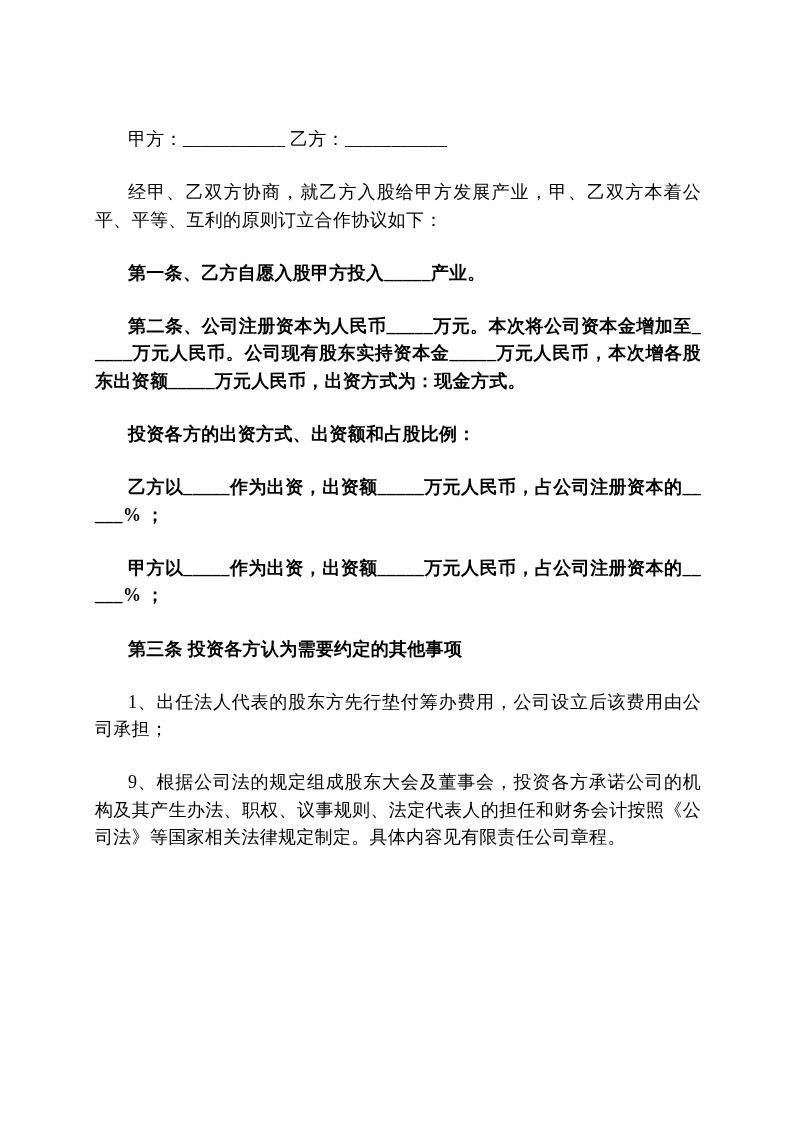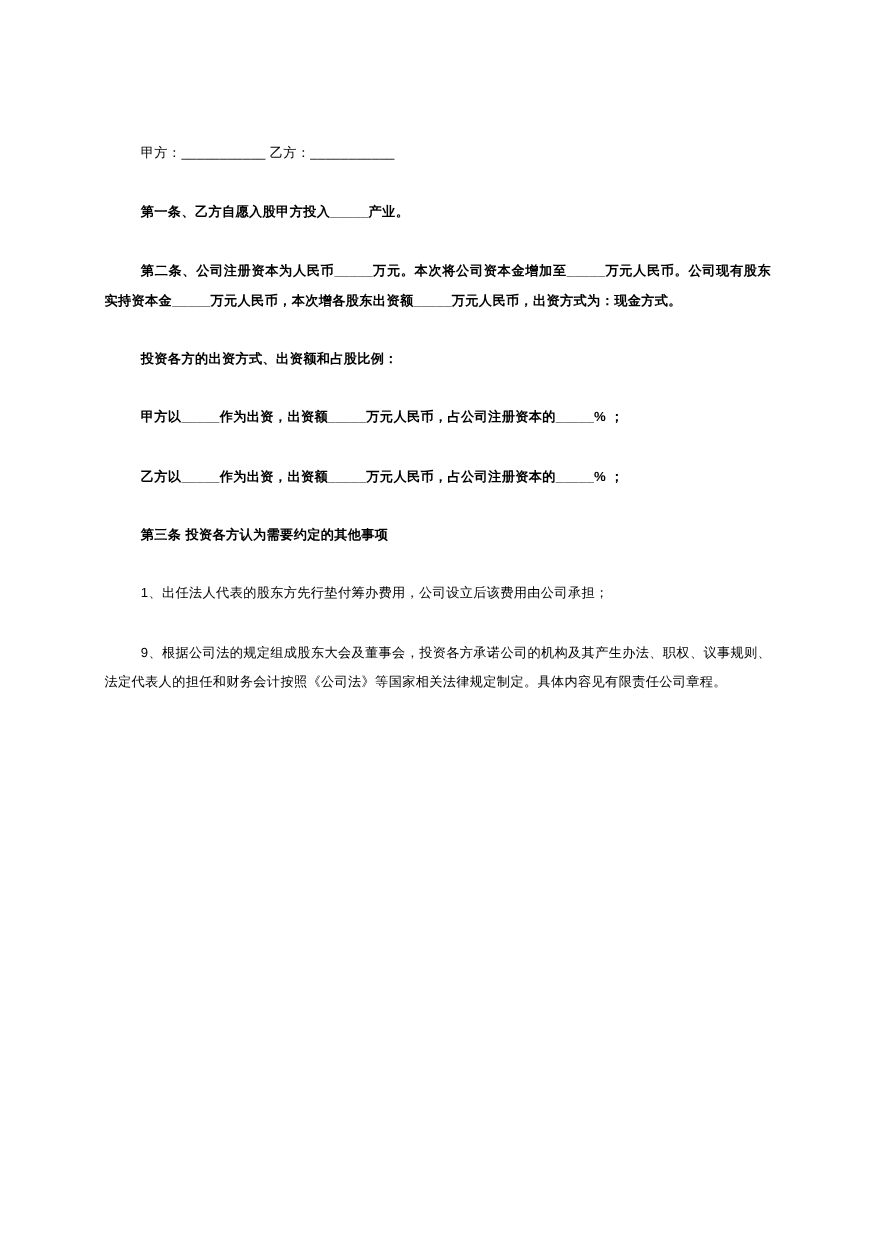--- a/index.html
+++ b/index.html
@@ -15,41 +15,42 @@
   .page {
     position: relative;
     width: 793px;
     height: 1122px;
     background: #ffffff;
     box-sizing: border-box;
     padding: 126px 92px 0 95px;
   }
   .para {
     margin: 0 0 26px 0;
-    font-family: Liberation Sans, sans-serif;
-    font-size: 12px;
+    font-family: Liberation Serif, serif;
+    font-size: 18px;
     line-height: 27.3px;
     color: #000000;
     text-align: justify;
     text-indent: 33px;
     letter-spacing: 0.3px;
     word-break: break-all;
   }
   .para.bold {
     font-weight: bold;
   }
 </style>
 </head>
 <body>
 
 <div class="page">
   <div id="doc-body">
       <p class="para">甲方：___________ 乙方：___________</p>
+      <p class="para">经甲、乙双方协商，就乙方入股给甲方发展产业，甲、乙双方本着公平、平等、互利的原则订立合作协议如下：</p>
       <p class="para bold">第一条、乙方自愿入股甲方投入_____产业。</p>
       <p class="para bold">第二条、公司注册资本为人民币_____万元。本次将公司资本金增加至_____万元人民币。公司现有股东实持资本金_____万元人民币，本次增各股东出资额_____万元人民币，出资方式为：现金方式。</p>
       <p class="para bold">投资各方的出资方式、出资额和占股比例：</p>
+      <p class="para bold">乙方以_____作为出资，出资额_____万元人民币，占公司注册资本的_____% ；</p>
       <p class="para bold">甲方以_____作为出资，出资额_____万元人民币，占公司注册资本的_____% ；</p>
-      <p class="para bold">乙方以_____作为出资，出资额_____万元人民币，占公司注册资本的_____% ；</p>
       <p class="para bold">第三条 投资各方认为需要约定的其他事项</p>
       <p class="para">1、出任法人代表的股东方先行垫付筹办费用，公司设立后该费用由公司承担；</p>
       <p class="para">9、根据公司法的规定组成股东大会及董事会，投资各方承诺公司的机构及其产生办法、职权、议事规则、法定代表人的担任和财务会计按照《公司法》等国家相关法律规定制定。具体内容见有限责任公司章程。</p>
     </div>
 </div>
 
 </body></html>

